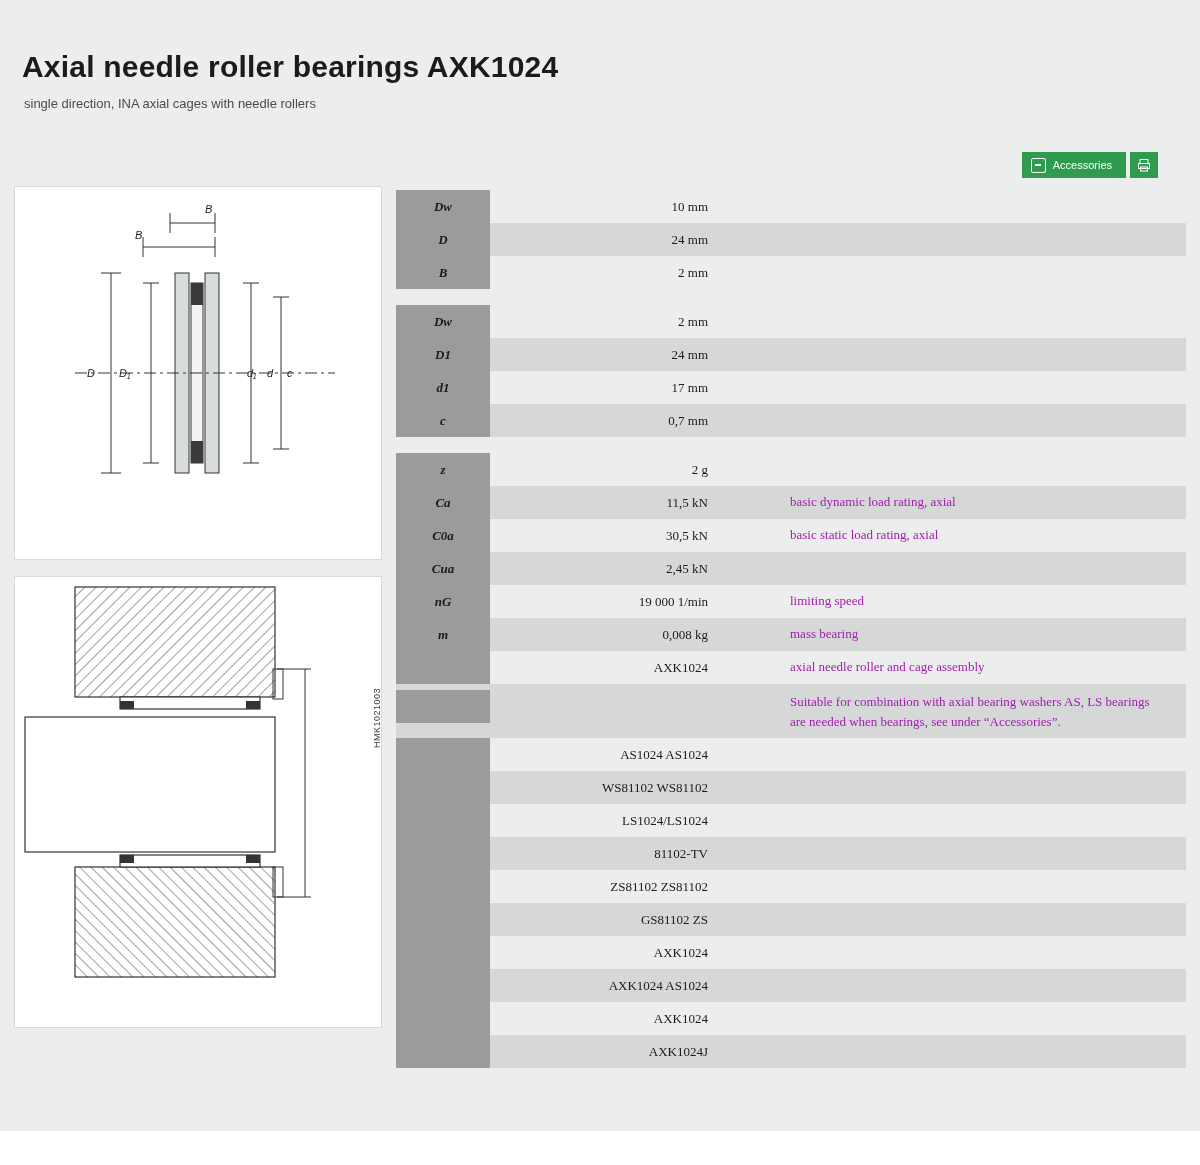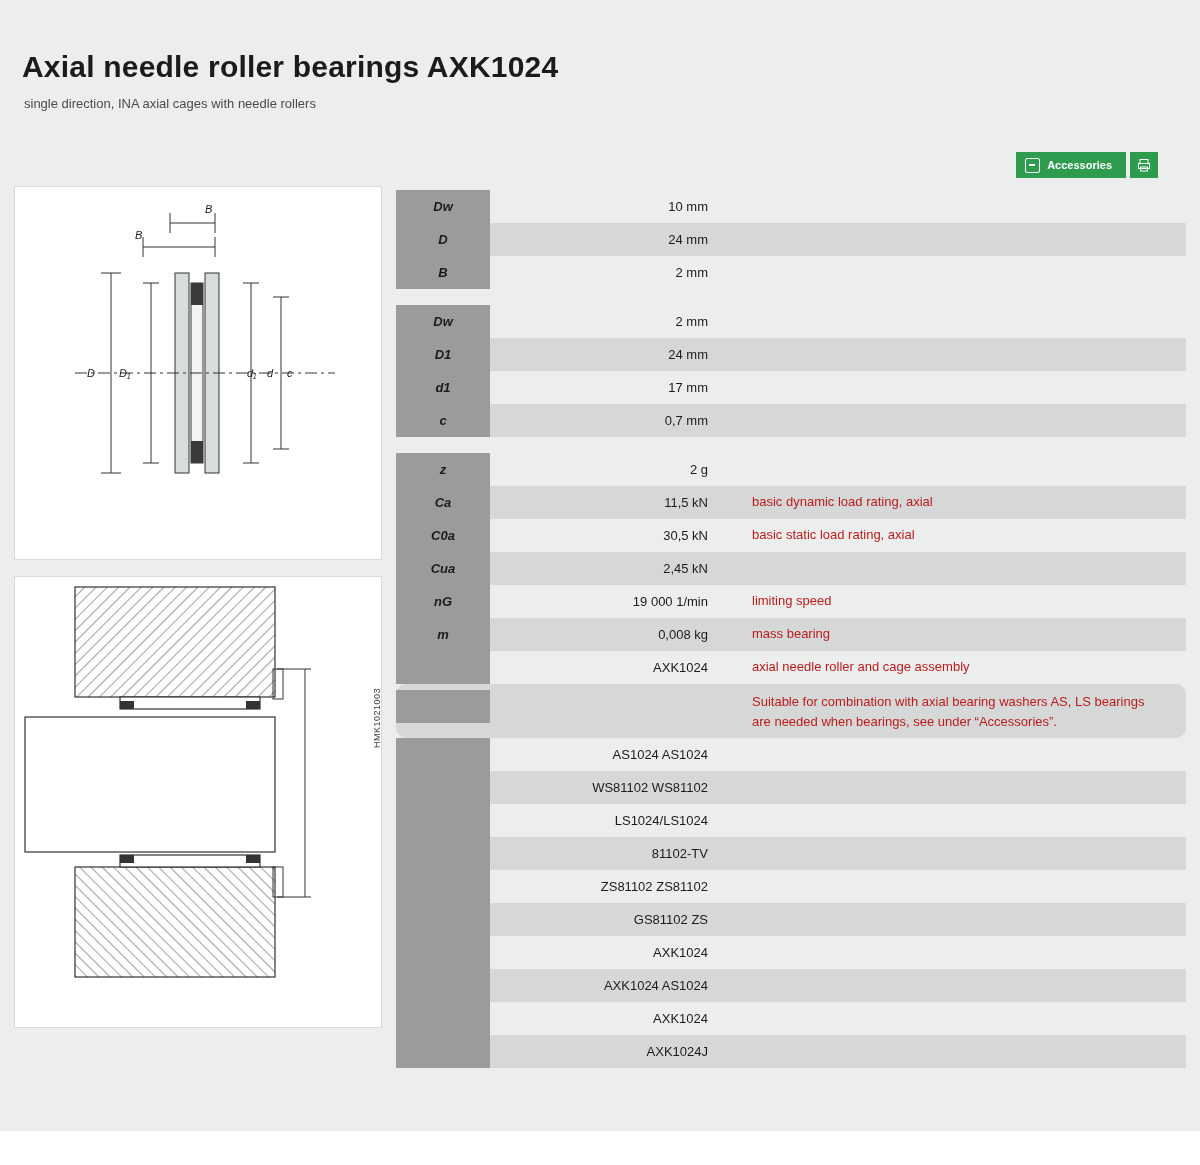--- a/index.html
+++ b/index.html
@@ -28,21 +28,21 @@
     position:absolute;left:24px;top:96px;
     font-size:13px;color:#4a4a4a;white-space:nowrap;
   }
   
   .toolbar{
     position:absolute;right:42px;top:152px;
     display:flex;align-items:stretch;gap:4px;
   }
   .btn-green{
     background:#2e9b4f;color:#ffffff;
-    font-size:11px;font-weight:bold;
+    font-size:11px;font-weight:normal;
     display:flex;align-items:center;gap:7px;
     padding:0 14px 0 9px;height:26px;
     border:none;cursor:pointer;
   }
   .btn-green .ico{
     display:inline-block;width:13px;height:13px;
     border:1px solid #ffffff;border-radius:2px;
     position:relative;
   }
   .btn-green .ico:after{
@@ -63,45 +63,46 @@
   }
   .drawing-card{height:372px;}
   .section-card{height:450px;margin-top:16px;}
   .icon-row{
     position:absolute;left:18px;top:566px;
     display:flex;align-items:flex-end;gap:13px;
   }
   .ico-box{width:34px;height:26px;position:relative;}
   
   .table{
-    position:absolute;left:396px;top:190px;width:790px;
+    position:absolute;left:396px;top:190px;width:790px;font-family:Liberation Serif, serif;
   }
   .row{
     position:relative;height:33px;display:flex;align-items:center;
   }
   .row.alt{background:#d6d8d8;}
   .row.plain{background:transparent;}
-  .row.tall{height:auto;min-height:33px;padding:6px 0;align-items:flex-start;border-radius:10px;}
+  .row.tall{height:auto;min-height:33px;padding:6px 0;align-items:flex-start;}
   .sym{
     width:94px;flex:0 0 94px;
     background:#9a9c9c;color:#1b1b1b;
     font-size:13px;font-weight:bold;font-style:italic;
     height:100%;min-height:33px;
     display:flex;align-items:center;justify-content:center;
     align-self:stretch;
   }
   .sym.empty{color:transparent;}
   .val{
     flex:0 0 254px;width:254px;
     text-align:right;padding-right:36px;box-sizing:border-box;
     font-size:13px;color:#1b1b1b;padding-left:37px;
   }
   .desc{
-    flex:1;font-size:13px;color:#b91c1c;padding-left:8px;
+    flex:1;font-size:13px;color:#a21caf;padding-left:8px;
     line-height:1.55;
+    margin-left:38px;
   }
   .gap{height:16px;}
   .note{
     padding-top:2px;padding-right:30px;
   }
 </style>
 </head>
 <body>
 
 <div class="page">

